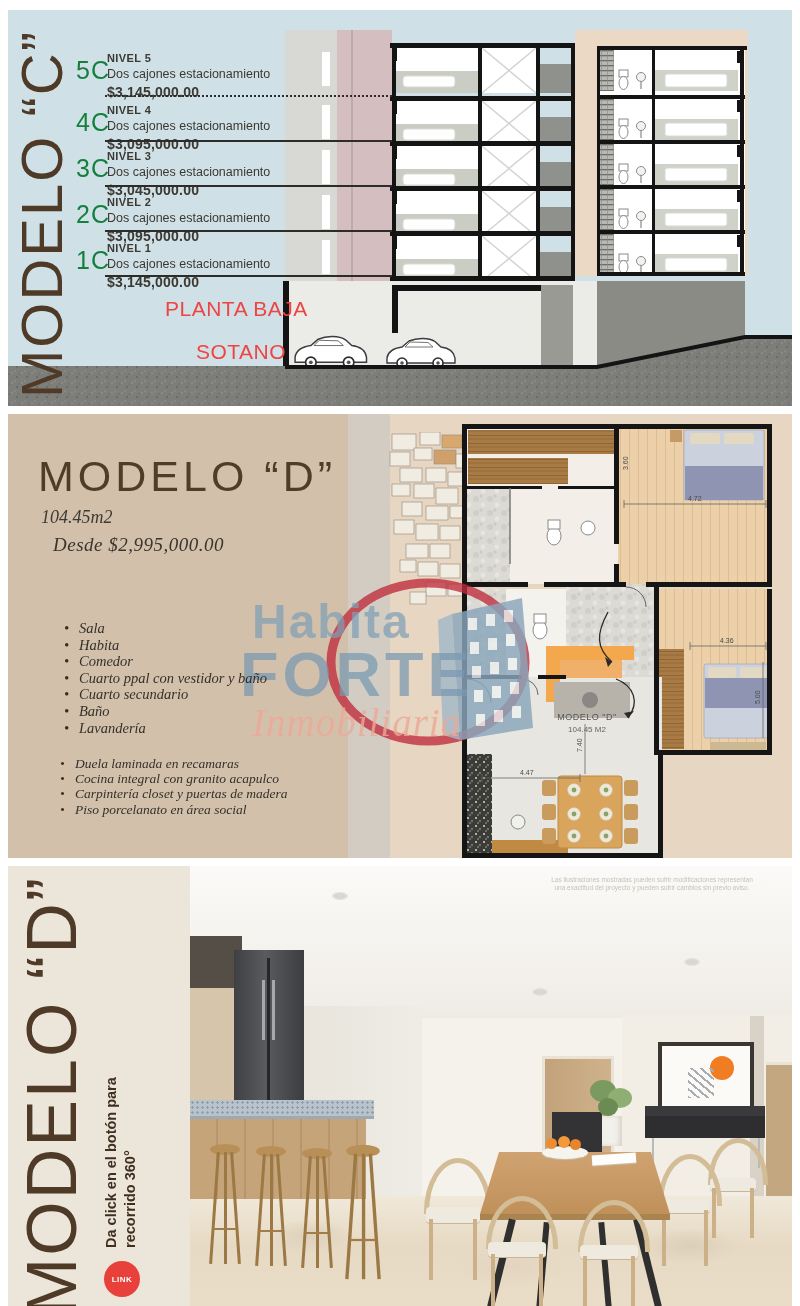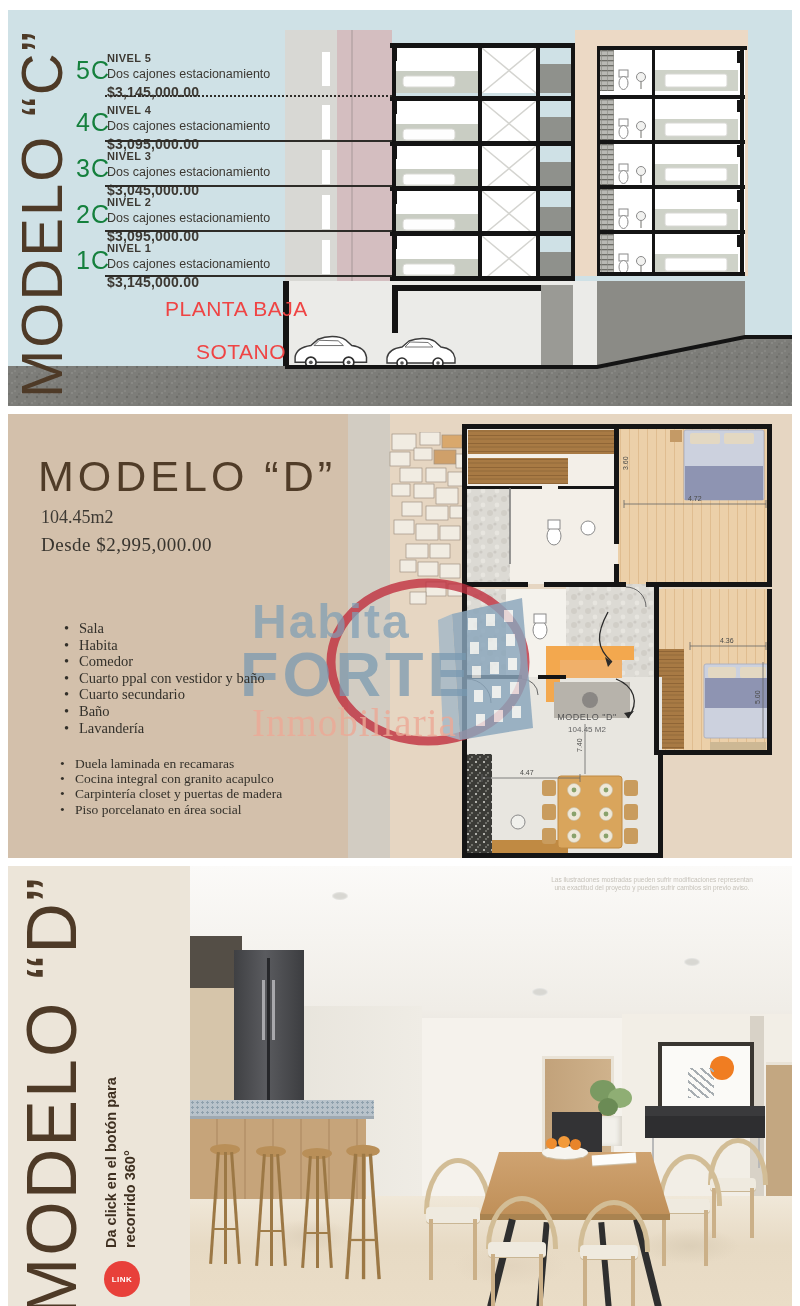--- a/index.html
+++ b/index.html
@@ -18,23 +18,23 @@
   .floor-desc{font-size:12.5px;margin-top:3px;}
   .floor-price{font-size:14px;font-weight:bold;margin-top:3px;letter-spacing:.2px;}
   .divider{position:absolute;left:105px;width:287px;border-top:2px solid #2e2c28;}
   .divider.dotted{border-top:2px dotted #2e2c28;}
   .pb-label{position:absolute;font-size:21px;color:#ef4444;font-weight:500;letter-spacing:.5px;}
   
   .tan-bg{position:absolute;left:8px;top:414px;width:784px;height:444px;background:#d3c0ab;}
   .gray-strip{position:absolute;left:348px;top:414px;width:42px;height:444px;background:#d2ccc2;}
   .pale-panel{position:absolute;left:390px;top:414px;width:402px;height:444px;background:#e6d6c2;}
   .title-d{position:absolute;left:38px;top:452px;font-size:43px;letter-spacing:4px;color:#503c28;font-weight:500;}
-  .serif{font-family:"Liberation Serif", serif;}
+  .serif{font-family:"Liberation Serif", serif;font-style:italic;}
   .area-d{position:absolute;left:41px;top:507px;font-size:18px;color:#3e3a34;}
-  .desde-d{position:absolute;left:41px;top:534px;font-size:19px;color:#38342e;letter-spacing:.5px;}
+  .desde-d{position:absolute;left:53px;top:534px;font-size:19px;color:#38342e;letter-spacing:.5px;}
   ul.feat{position:absolute;margin:0;padding:0;list-style:none;color:#33302a;}
   ul.feat li{position:relative;padding-left:17px;}
   ul.feat li:before{content:"•";position:absolute;left:2px;}
   .feat1{left:62px;top:620px;font-size:14.5px;line-height:16.6px;}
   .feat2{left:58px;top:756px;font-size:13.5px;line-height:15.2px;}
   
   .logo-txt{position:absolute;font-weight:bold;opacity:.72;}
   .lg-habita{left:252px;top:594px;font-size:48px;color:#7f9fb6;letter-spacing:2px;}
   .lg-forte{left:240px;top:638px;font-size:63px;color:#7899b1;letter-spacing:4px;}
   .lg-inmo{left:252px;top:700px;font-size:39px;color:#eda996;font-weight:400;opacity:.8;letter-spacing:1px;}

